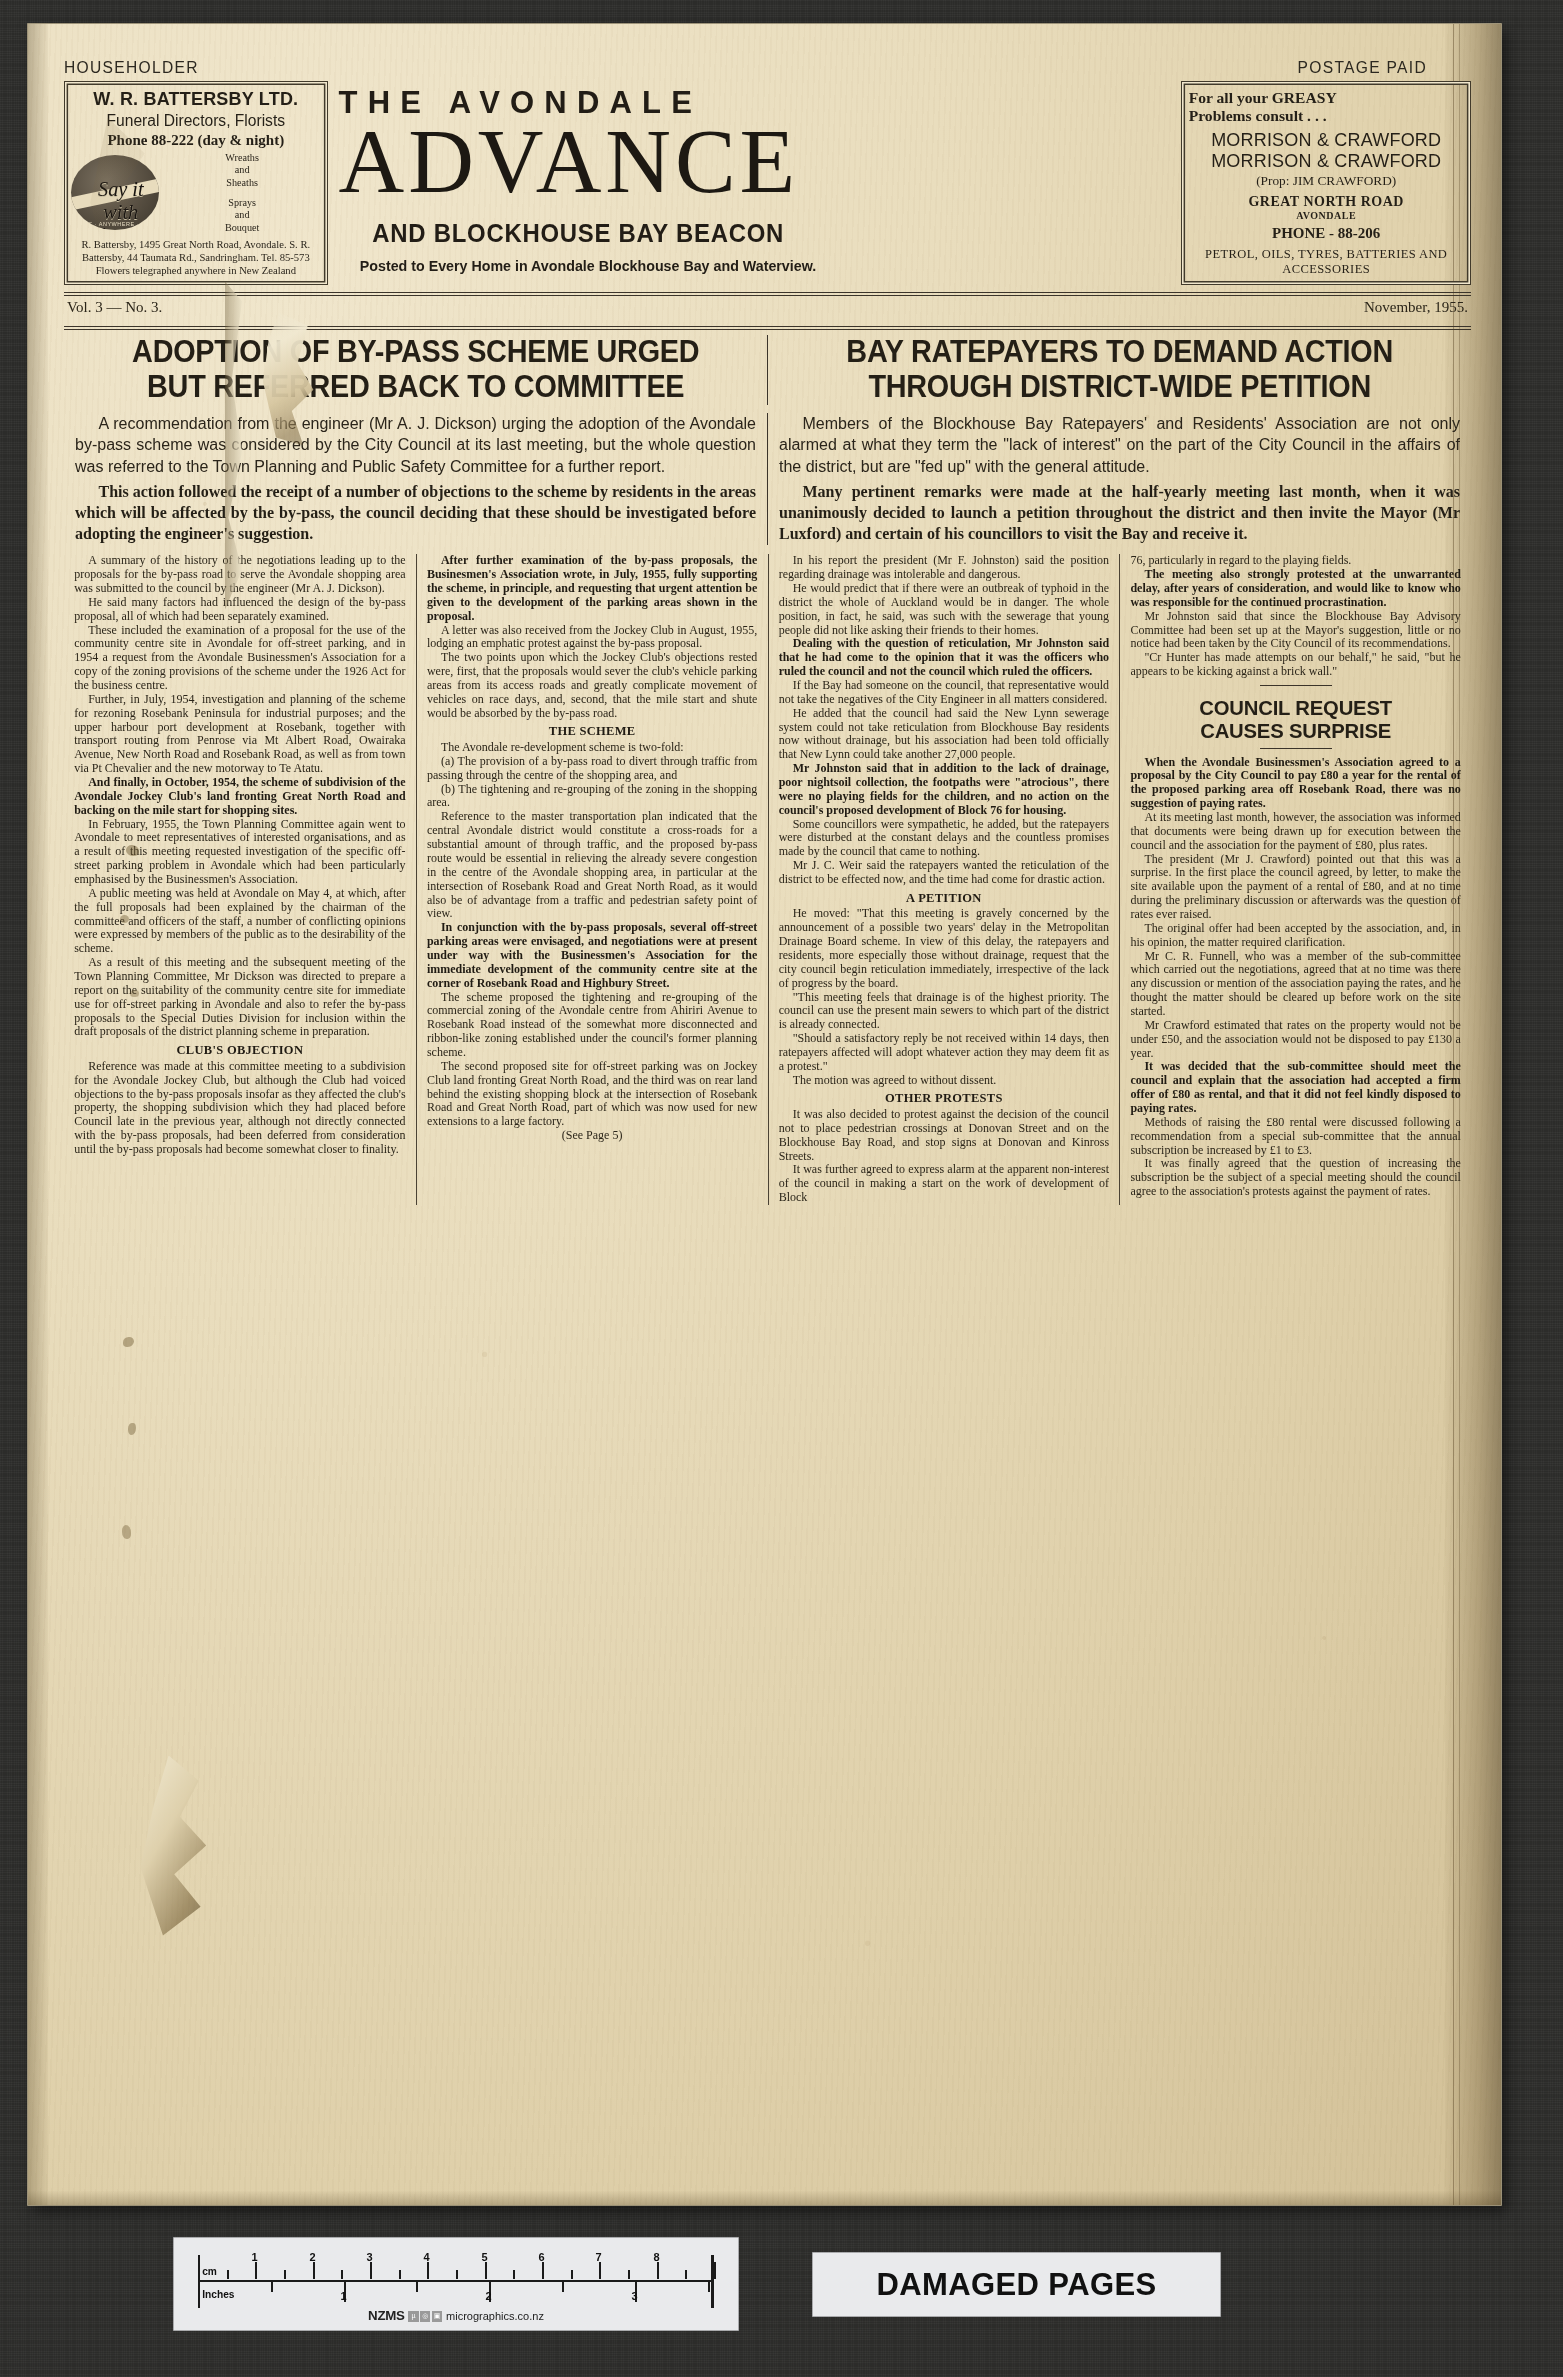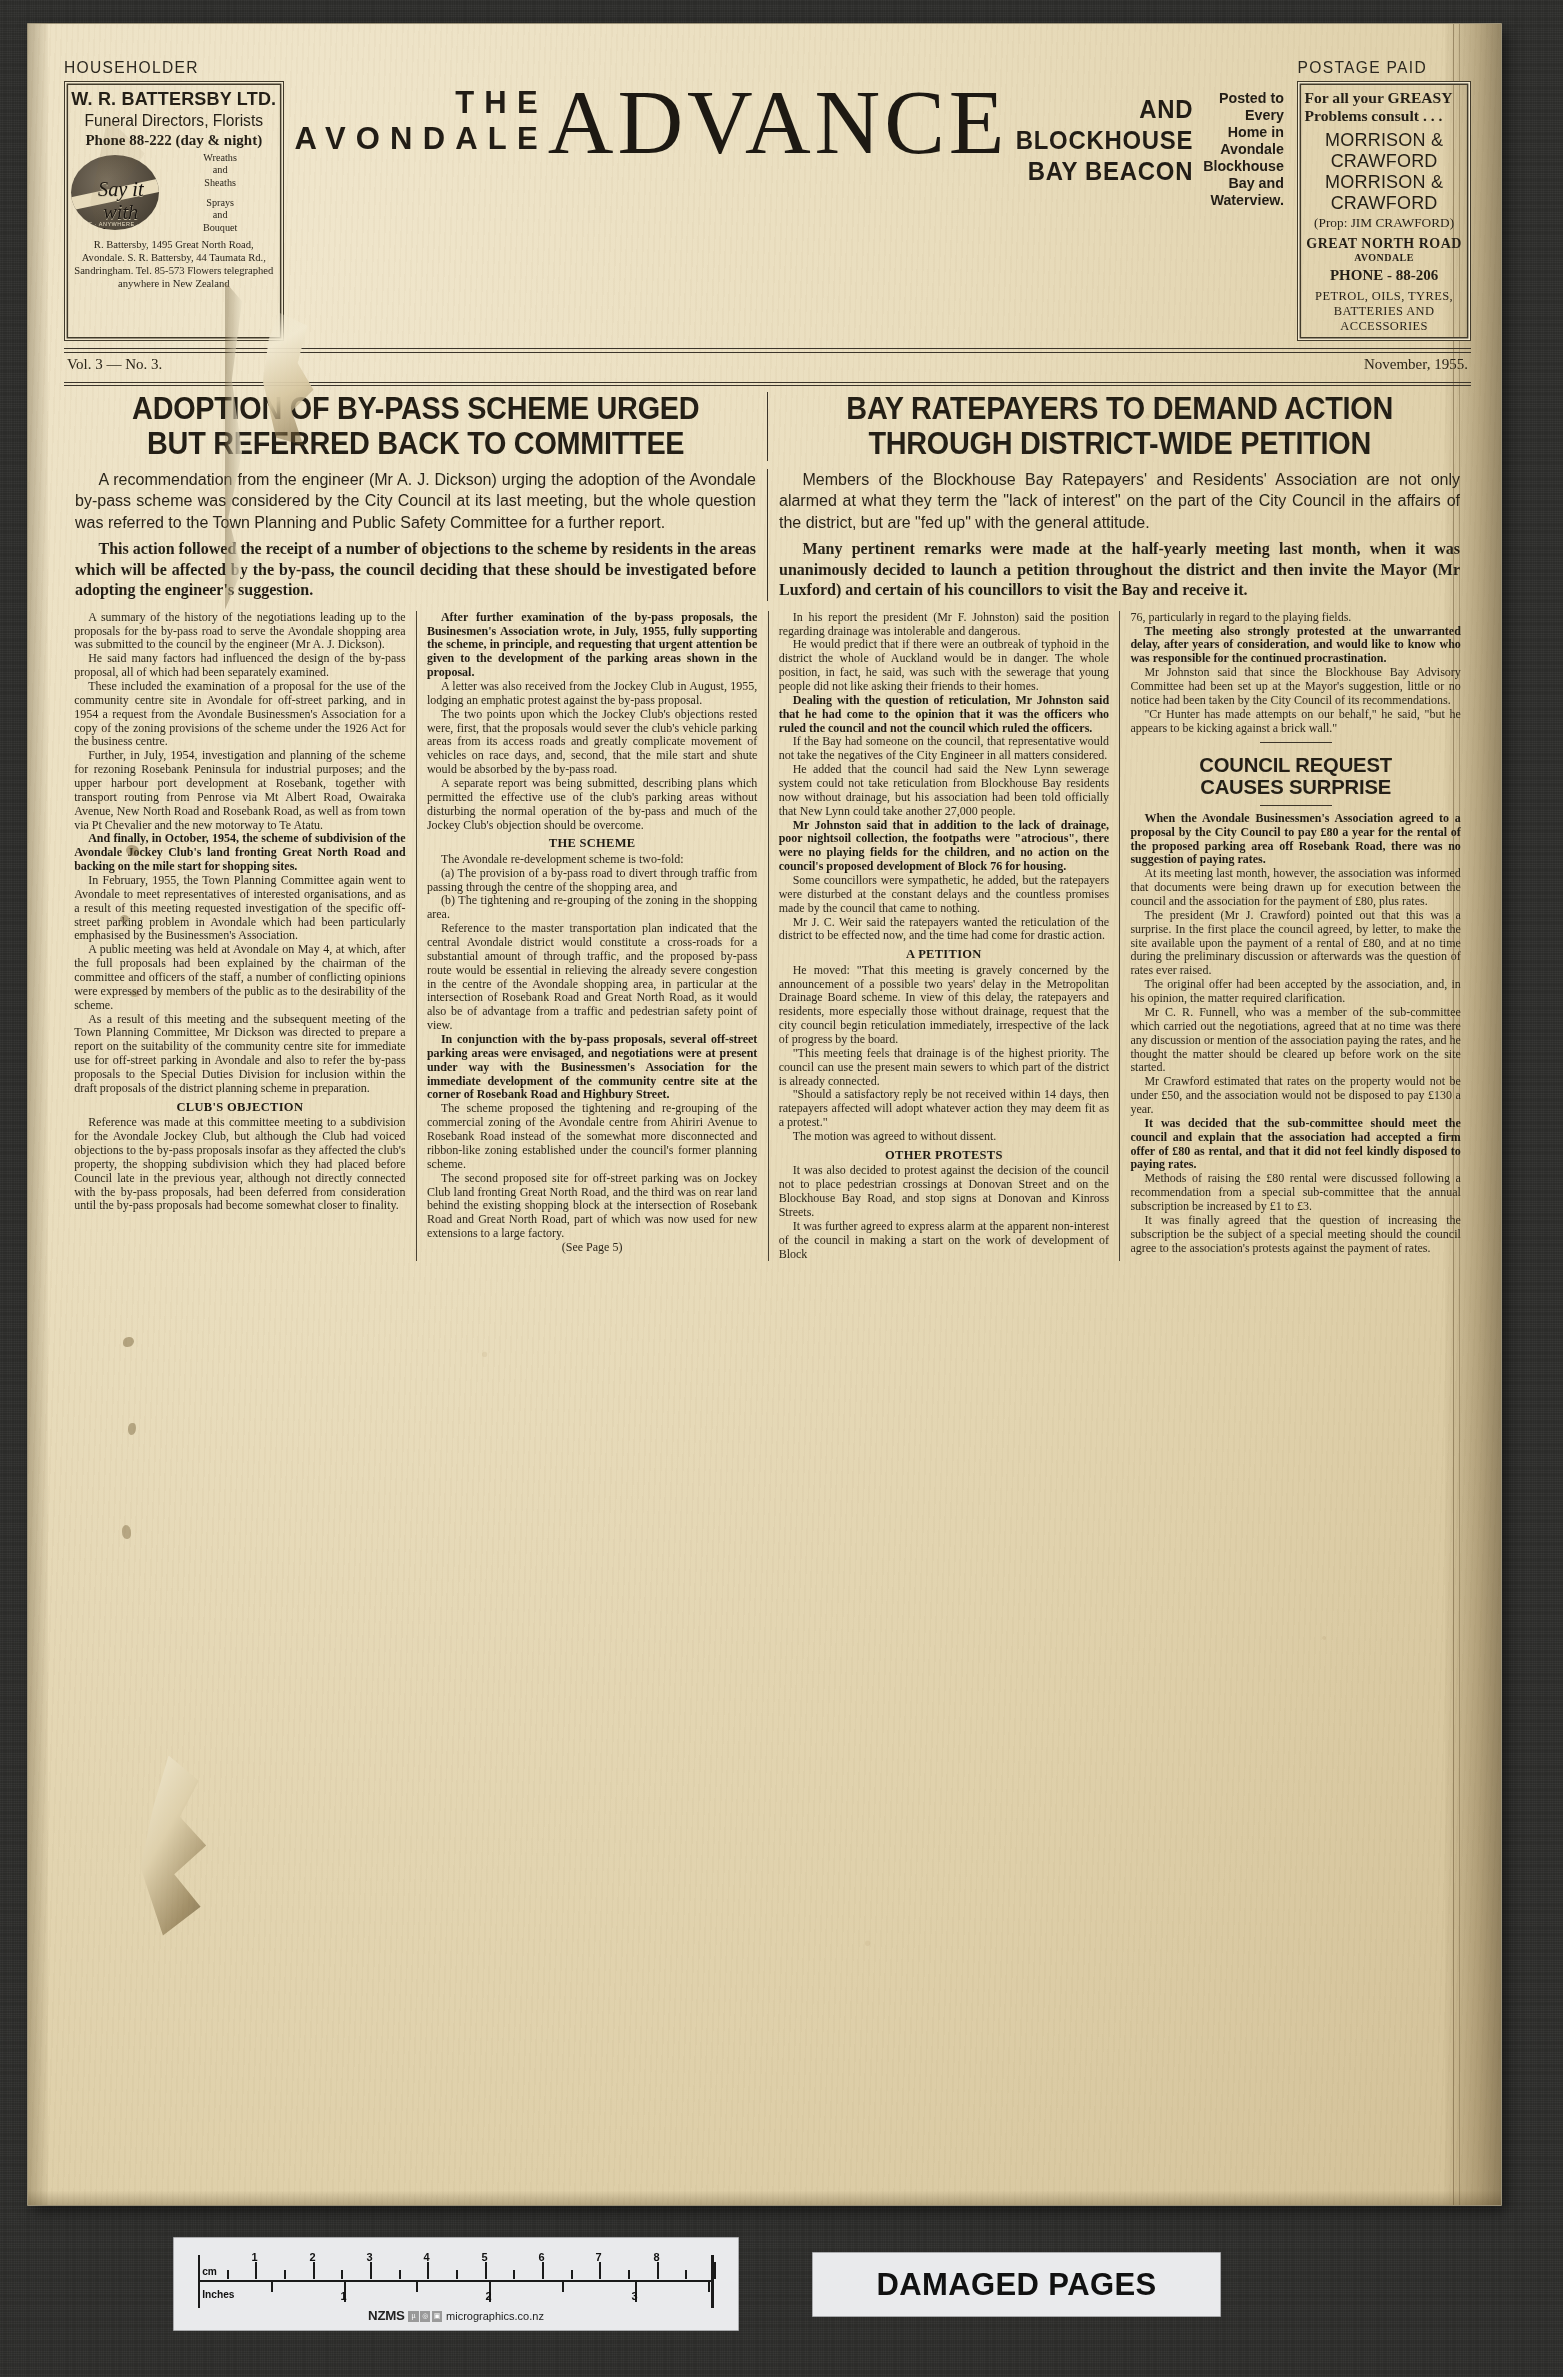--- a/index.html
+++ b/index.html
@@ -106,21 +106,21 @@
   .ad-addr{font-family:"Liberation Serif",serif;font-size:10.6px;line-height:1.22;margin-top:4.7px;color:#2a251c;}
 
   .ad-r1{font-family:"Liberation Serif",serif;font-size:15.6px;font-weight:700;text-align:left;}
   .ad-r2{font-family:"Liberation Sans",sans-serif;font-size:18px;letter-spacing:0.2px;margin-top:4.7px;}
   .ad-r3{font-family:"Liberation Serif",serif;font-size:13.3px;margin-top:0.8px;}
   .ad-r4{font-family:"Liberation Serif",serif;font-size:14px;font-weight:700;letter-spacing:0.5px;margin-top:4.7px;}
   .ad-r5{font-family:"Liberation Serif",serif;font-size:10px;font-weight:700;letter-spacing:0.5px;}
   .ad-r6{font-family:"Liberation Serif",serif;font-size:15px;font-weight:700;margin-top:4.7px;}
   .ad-r7{font-family:"Liberation Serif",serif;font-size:12.5px;letter-spacing:0.4px;margin-top:4.7px;line-height:1.2;}
 
-  .mh-center{flex:1;padding:0 11px;text-align:right;color:#221d16;display:flex;flex-direction:row;justify-content:flex-start;}
+  .mh-center{flex:1;padding:0 11px;text-align:left;color:#221d16;display:flex;flex-direction:column;justify-content:flex-start;}
   .mh-the-avondale{
     font-family:"Liberation Sans",sans-serif;font-weight:700;font-size:31px;
     letter-spacing:10.2px;margin-top:3.1px;
   }
   .mh-advance{
     font-family:"Liberation Serif",serif;font-weight:400;font-size:91px;
     letter-spacing:3.9px;line-height:.95;margin-top:-1.6px;color:#1d1913;
   }
   .mh-beacon{
     font-family:"Liberation Sans",sans-serif;font-weight:700;font-size:26px;
@@ -355,21 +355,20 @@
         <p>A public meeting was held at Avondale on May 4, at which, after the full proposals had been explained by the chairman of the committee and officers of the staff, a number of conflicting opinions were expressed by members of the public as to the desirability of the scheme.</p>
         <p>As a result of this meeting and the subsequent meeting of the Town Planning Committee, Mr Dickson was directed to prepare a report on the suitability of the community centre site for immediate use for off-street parking in Avondale and also to refer the by-pass proposals to the Special Duties Division for inclusion within the draft proposals of the district planning scheme in preparation.</p>
         <h3>CLUB'S OBJECTION</h3>
         <p>Reference was made at this committee meeting to a subdivision for the Avondale Jockey Club, but although the Club had voiced objections to the by-pass proposals insofar as they affected the club's property, the shopping subdivision which they had placed before Council late in the previous year, although not directly connected with the by-pass proposals, had been deferred from consideration until the by-pass proposals had become somewhat closer to finality.</p>
       </div>
 
       <div class="col">
         <p class="b">After further examination of the by-pass proposals, the Businesmen's Association wrote, in July, 1955, fully supporting the scheme, in principle, and requesting that urgent attention be given to the development of the parking areas shown in the proposal.</p>
         <p>A letter was also received from the Jockey Club in August, 1955, lodging an emphatic protest against the by-pass proposal.</p>
         <p>The two points upon which the Jockey Club's objections rested were, first, that the proposals would sever the club's vehicle parking areas from its access roads and greatly complicate movement of vehicles on race days, and, second, that the mile start and shute would be absorbed by the by-pass road.</p>
-        <p>A separate report was being submitted, describing plans which permitted the effective use of the club's parking areas without disturbing the normal operation of the by-pass and much of the Jockey Club's objection should be overcome.</p>
         <h3>THE SCHEME</h3>
         <p>The Avondale re-development scheme is two-fold:</p>
         <p>(a) The provision of a by-pass road to divert through traffic from passing through the centre of the shopping area, and</p>
         <p>(b) The tightening and re-grouping of the zoning in the shopping area.</p>
         <p>Reference to the master transportation plan indicated that the central Avondale district would constitute a cross-roads for a substantial amount of through traffic, and the proposed by-pass route would be essential in relieving the already severe congestion in the centre of the Avondale shopping area, in particular at the intersection of Rosebank Road and Great North Road, as it would also be of advantage from a traffic and pedestrian safety point of view.</p>
         <p class="b">In conjunction with the by-pass proposals, several off-street parking areas were envisaged, and negotiations were at present under way with the Businessmen's Association for the immediate development of the community centre site at the corner of Rosebank Road and Highbury Street.</p>
         <p>The scheme proposed the tightening and re-grouping of the commercial zoning of the Avondale centre from Ahiriri Avenue to Rosebank Road instead of the somewhat more disconnected and ribbon-like zoning established under the council's former planning scheme.</p>
         <p>The second proposed site for off-street parking was on Jockey Club land fronting Great North Road, and the third was on rear land behind the existing shopping block at the intersection of Rosebank Road and Great North Road, part of which was now used for new extensions to a large factory.</p>
         <p class="c">(See Page 5)</p>
       </div>

